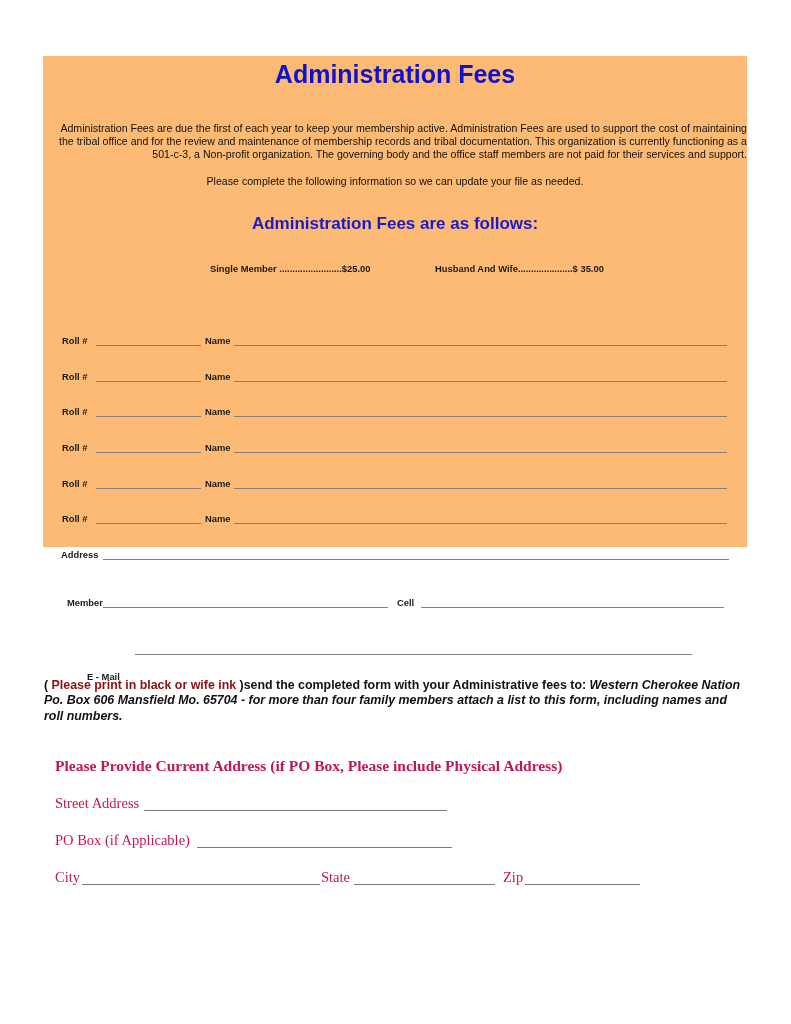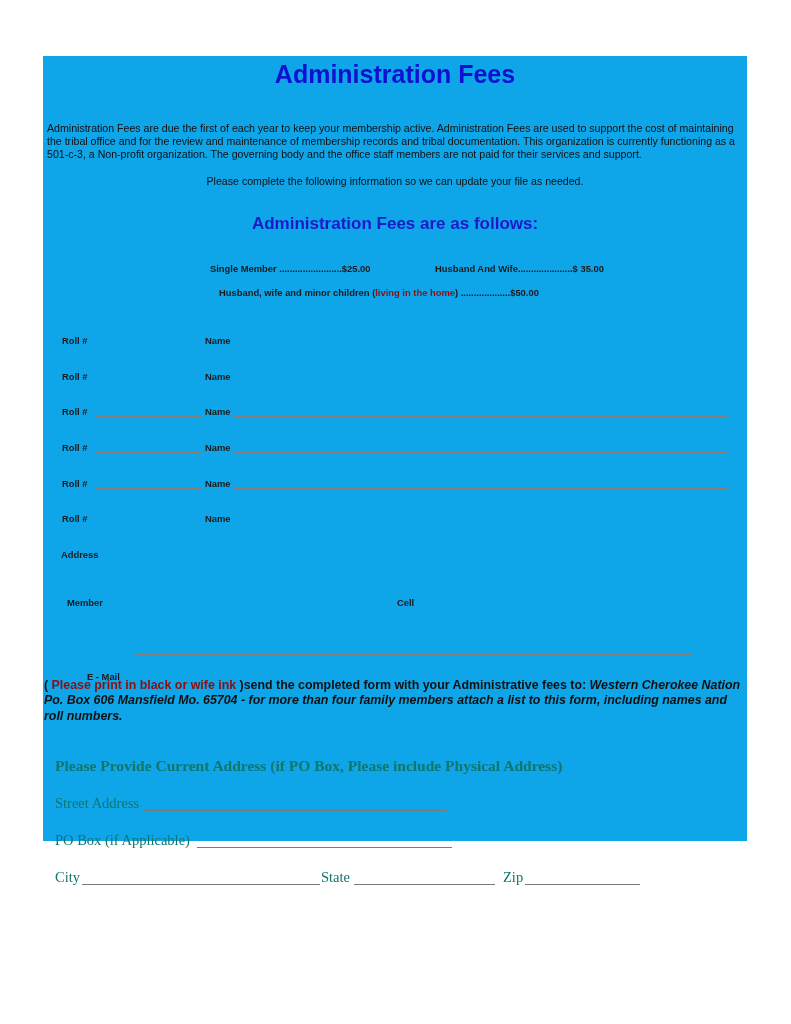--- a/index.html
+++ b/index.html
@@ -1,31 +1,31 @@
 <!DOCTYPE html>
 <html><head>
 <meta charset="utf-8">
 <style>
   * { box-sizing: border-box; margin: 0; padding: 0; }
   html, body { width: 791px; height: 1024px; background: #ffffff; overflow: hidden; }
   body { position: relative; font-family: "Liberation Sans", sans-serif; color: #111; }
 
   .panel {
-    position: absolute; left: 43px; top: 56px; width: 704px; height: 785px;
-    background: #0ea5e9;
+    position: absolute; left: 43px; top: 56px; width: 704px; height: 491px;
+    background: #fdba74;
   }
   .abs { position: absolute; white-space: nowrap; }
 
   .title {
     left: 0; width: 704px; top: 4px; text-align: center;
     font-size: 25px; font-weight: bold; color: #1010d0;
   }
   .intro {
     left: 4px; top: 66px; width: 700px; white-space: normal;
-    font-size: 10.6px; line-height: 13.2px; color: #111;
+    font-size: 10.6px; line-height: 13.2px; color: #111; text-align: right;
   }
   .intro-center {
     left: 0; width: 704px; top: 119px; text-align: center;
     font-size: 10.6px; color: #111;
   }
   .subtitle {
     left: 0; width: 704px; top: 158px; text-align: center;
     font-size: 17px; font-weight: bold; color: #1a1ac8;
   }
   .fee { font-size: 9.4px; font-weight: bold; color: #1a1a1a; }
@@ -36,21 +36,21 @@
     position: absolute; height: 1px; background: #6b5f5a;
     border-bottom: 0.5px solid #8a7e78;
   }
 
   .note {
     left: 1px; top: 622px; width: 700px; white-space: normal;
     font-size: 12.4px; font-weight: bold; line-height: 15.4px; color: #111;
   }
   .note i { font-style: italic; }
 
-  .serif { font-family: "Liberation Serif", serif; color: #0f766e; }
+  .serif { font-family: "Liberation Serif", serif; color: #be185d; }
   .s-head { font-size: 15.5px; font-weight: bold; }
   .s-lbl { font-size: 14.5px; }
   .s-line { position: absolute; height: 1px; background: #7a7a7a; }
 </style>
 </head>
 <body>
 
 <div class="panel">
 
   <div class="abs title">Administration Fees</div>
@@ -58,23 +58,20 @@
   <div class="abs intro">Administration Fees are due the first of each year to keep your membership active.  Administration Fees are used to support the cost of maintaining the tribal office and for the review and maintenance of membership records and tribal documentation.   This organization is currently functioning as a 501-c-3, a Non-profit organization.  The governing body and the office staff members are not paid for their services and support.</div>
   <div class="abs intro-center">Please complete the following information so we can update your file as needed.</div>
 
   <div class="abs subtitle">Administration Fees are as follows:</div>
 
   <div class="abs fee" style="left:119px; top:207px;margin-left:48px;">
     <span>Single Member ........................</span><span>$25.00</span>
   </div>
   <div class="abs fee" style="left:392px; top:207px;">
     <span>Husband And Wife.....................</span><span>$ 35.00</span>
-  </div>
-  <div class="abs fee" style="left:176px; top:231px;">
-    <span>Husband, wife and minor children (</span><span class="red">living in the home</span><span>) ...................</span><span>$50.00</span>
   </div>
 
   <div>
     <div class="abs lbl" style="left:19px; top:279px;">Roll #</div>
     <div class="line" style="left:53px; top:289px; width:105px;"></div>
     <div class="abs lbl" style="left:162px; top:279px;">Name</div>
     <div class="line" style="left:191px; top:289px; width:493px;"></div>
   </div>
   <div>
     <div class="abs lbl" style="left:19px; top:315px;">Roll #</div>

